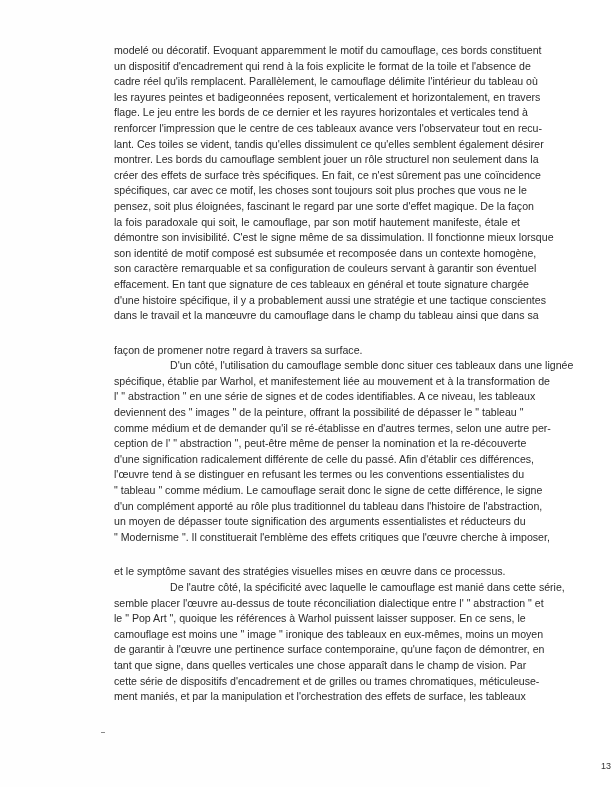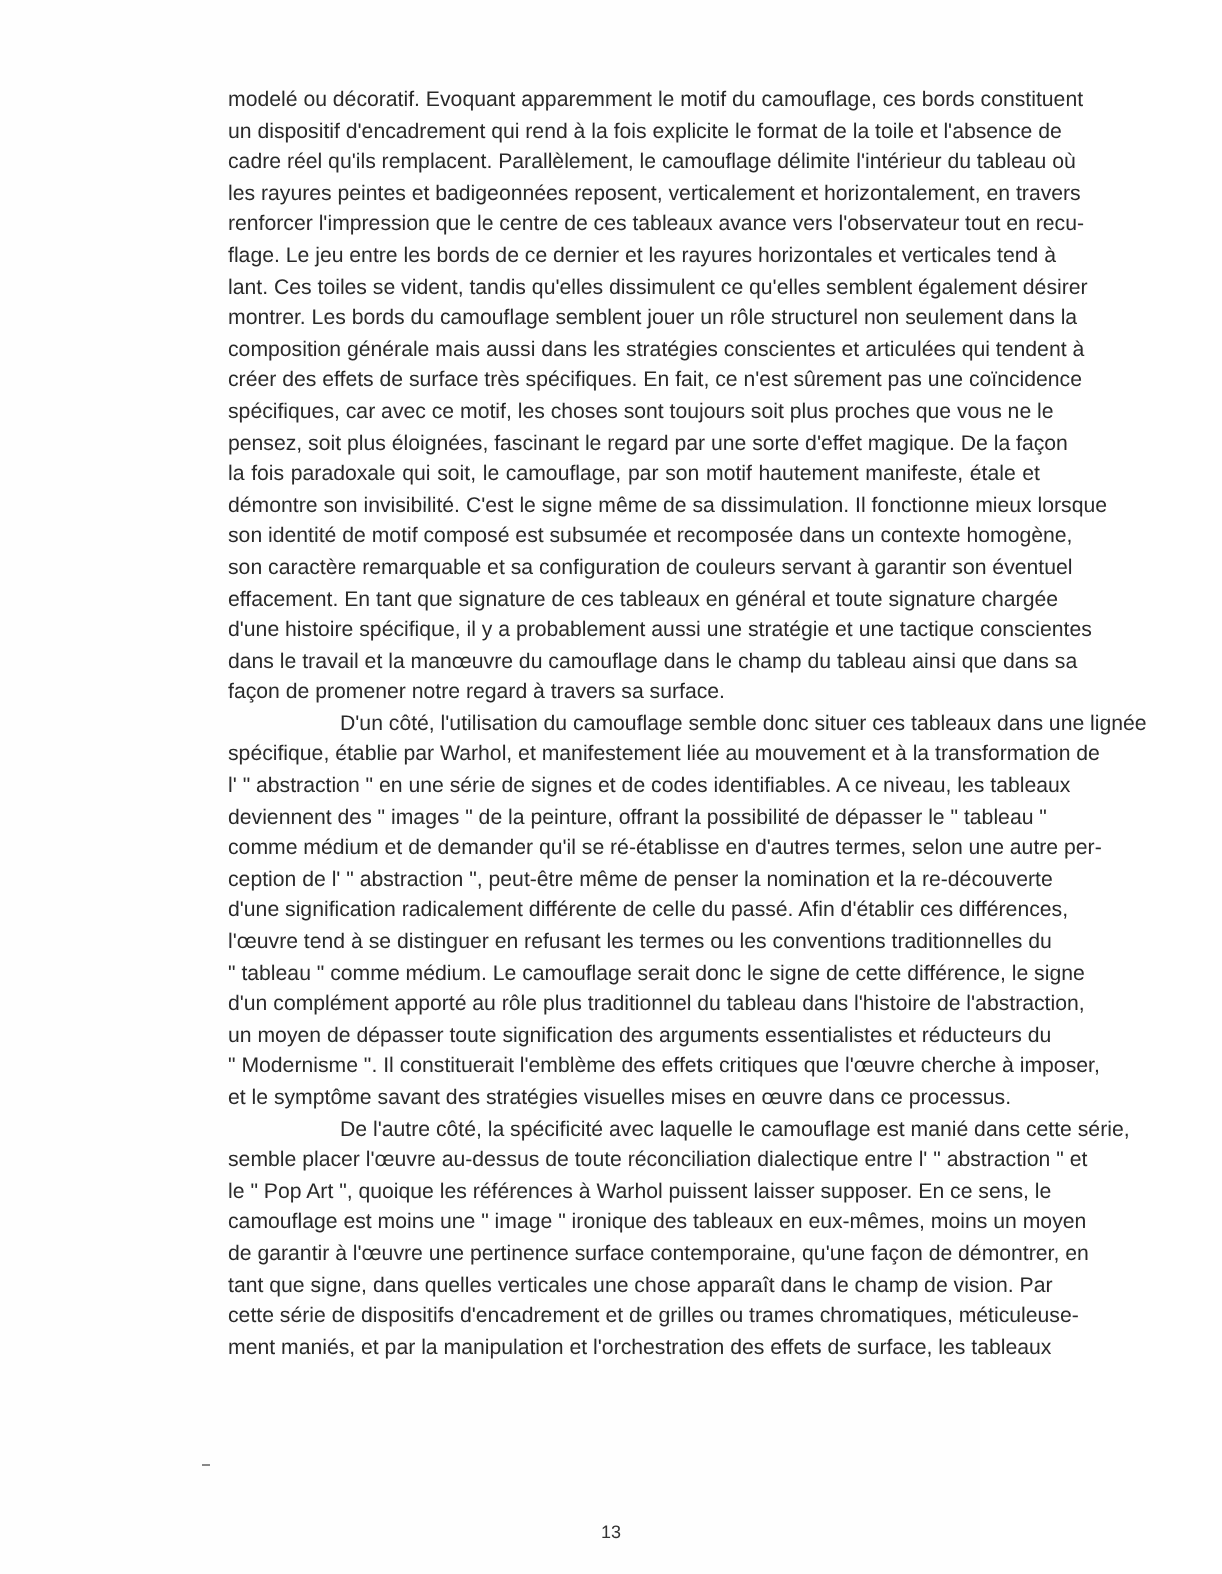--- a/index.html
+++ b/index.html
@@ -4,64 +4,63 @@
 <style>
   html, body { margin: 0; padding: 0; background: #ffffff; }
   body { width: 611px; height: 787px; position: relative; overflow: hidden; }
   .page { position: absolute; left: 0; top: 0; width: 490px; height: 787px; background: #fefefe; }
   .text-block {
     position: absolute; left: 114px; top: 43px; width: 406px;
     font-family: "Liberation Sans", sans-serif;
     font-size: 10.6px; line-height: 15.6px; color: #2a2a2a;
   }
   .line { display: block; white-space: nowrap; text-align: justify; text-align-last: justify; height: 15.6px; }
-  .line.last { text-align-last: left; }
+  .line.last { text-align-last: left; margin-top: 19px; }
   .line.indent { padding-left: 56px; }
   .page-number {
-    position: absolute; left: 0; width: 611px; top: 761px; text-align: center;
+    position: absolute; left: 0; width: 611px; top: 761px; text-align: right;
     font-family: "Liberation Sans", sans-serif; font-size: 9px; color: #333;
   }
   .margin-mark { position: absolute; left: 101px; top: 732px; width: 4px; height: 1px; background: #888; }
 </style>
 </head>
 <body>
 
 <div class="page">
   <div class="text-block" id="text-block">
       <div>
         <span class="line">modelé ou décoratif. Evoquant apparemment le motif du camouflage, ces bords constituent</span>
         <span class="line">un dispositif d'encadrement qui rend à la fois explicite le format de la toile et l'absence de</span>
         <span class="line">cadre réel qu'ils remplacent. Parallèlement, le camouflage délimite l'intérieur du tableau où</span>
         <span class="line">les rayures peintes et badigeonnées reposent, verticalement et horizontalement, en travers</span>
+        <span class="line">flage. Le jeu entre les bords de ce dernier et les rayures horizontales et verticales tend à</span>
         <span class="line">renforcer l'impression que le centre de ces tableaux avance vers l'observateur tout en recu-</span>
-        <span class="line">flage. Le jeu entre les bords de ce dernier et les rayures horizontales et verticales tend à</span>
         <span class="line">lant. Ces toiles se vident, tandis qu'elles dissimulent ce qu'elles semblent également désirer</span>
         <span class="line">montrer. Les bords du camouflage semblent jouer un rôle structurel non seulement dans la</span>
-        <span class="line">composition générale mais aussi dans les stratégies conscientes et articulées qui tendent à</span>
         <span class="line">créer des effets de surface très spécifiques. En fait, ce n'est sûrement pas une coïncidence</span>
         <span class="line">spécifiques, car avec ce motif, les choses sont toujours soit plus proches que vous ne le</span>
         <span class="line">pensez, soit plus éloignées, fascinant le regard par une sorte d'effet magique. De la façon</span>
         <span class="line">la fois paradoxale qui soit, le camouflage, par son motif hautement manifeste, étale et</span>
         <span class="line">démontre son invisibilité. C'est le signe même de sa dissimulation. Il fonctionne mieux lorsque</span>
         <span class="line">son identité de motif composé est subsumée et recomposée dans un contexte homogène,</span>
         <span class="line">son caractère remarquable et sa configuration de couleurs servant à garantir son éventuel</span>
         <span class="line">effacement. En tant que signature de ces tableaux en général et toute signature chargée</span>
         <span class="line">d'une histoire spécifique, il y a probablement aussi une stratégie et une tactique conscientes</span>
         <span class="line">dans le travail et la manœuvre du camouflage dans le champ du tableau ainsi que dans sa</span>
         <span class="line last">façon de promener notre regard à travers sa surface.</span>
       </div>
       <div>
         <span class="line indent">D'un côté, l'utilisation du camouflage semble donc situer ces tableaux dans une lignée</span>
         <span class="line">spécifique, établie par Warhol, et manifestement liée au mouvement et à la transformation de</span>
         <span class="line">l' " abstraction " en une série de signes et de codes identifiables. A ce niveau, les tableaux</span>
         <span class="line">deviennent des " images " de la peinture, offrant la possibilité de dépasser le " tableau "</span>
         <span class="line">comme médium et de demander qu'il se ré-établisse en d'autres termes, selon une autre per-</span>
         <span class="line">ception de l' " abstraction ", peut-être même de penser la nomination et la re-découverte</span>
         <span class="line">d'une signification radicalement différente de celle du passé. Afin d'établir ces différences,</span>
-        <span class="line">l'œuvre tend à se distinguer en refusant les termes ou les conventions traditionnelles du</span>
+        <span class="line">l'œuvre tend à se distinguer en refusant les termes ou les conventions essentialistes du</span>
         <span class="line">" tableau " comme médium. Le camouflage serait donc le signe de cette différence, le signe</span>
         <span class="line">d'un complément apporté au rôle plus traditionnel du tableau dans l'histoire de l'abstraction,</span>
         <span class="line">un moyen de dépasser toute signification des arguments essentialistes et réducteurs du</span>
         <span class="line">" Modernisme ". Il constituerait l'emblème des effets critiques que l'œuvre cherche à imposer,</span>
         <span class="line last">et le symptôme savant des stratégies visuelles mises en œuvre dans ce processus.</span>
       </div>
       <div>
         <span class="line indent">De l'autre côté, la spécificité avec laquelle le camouflage est manié dans cette série,</span>
         <span class="line">semble placer l'œuvre au-dessus de toute réconciliation dialectique entre l' " abstraction " et</span>
         <span class="line">le " Pop Art ", quoique les références à Warhol puissent laisser supposer. En ce sens, le</span>

